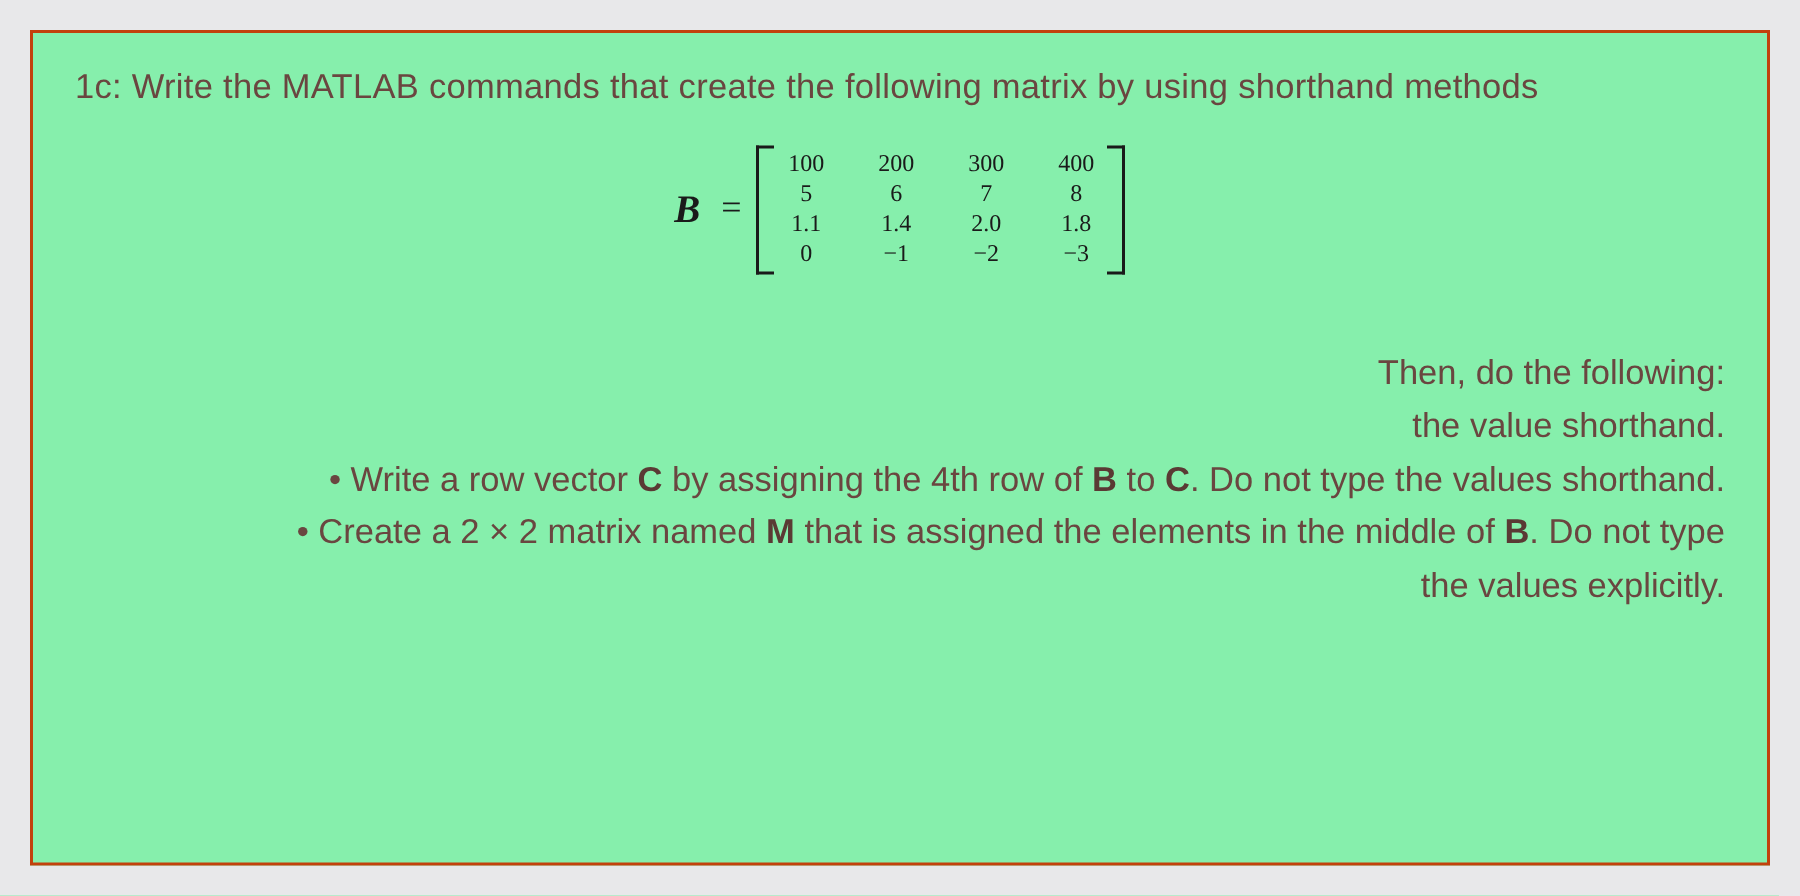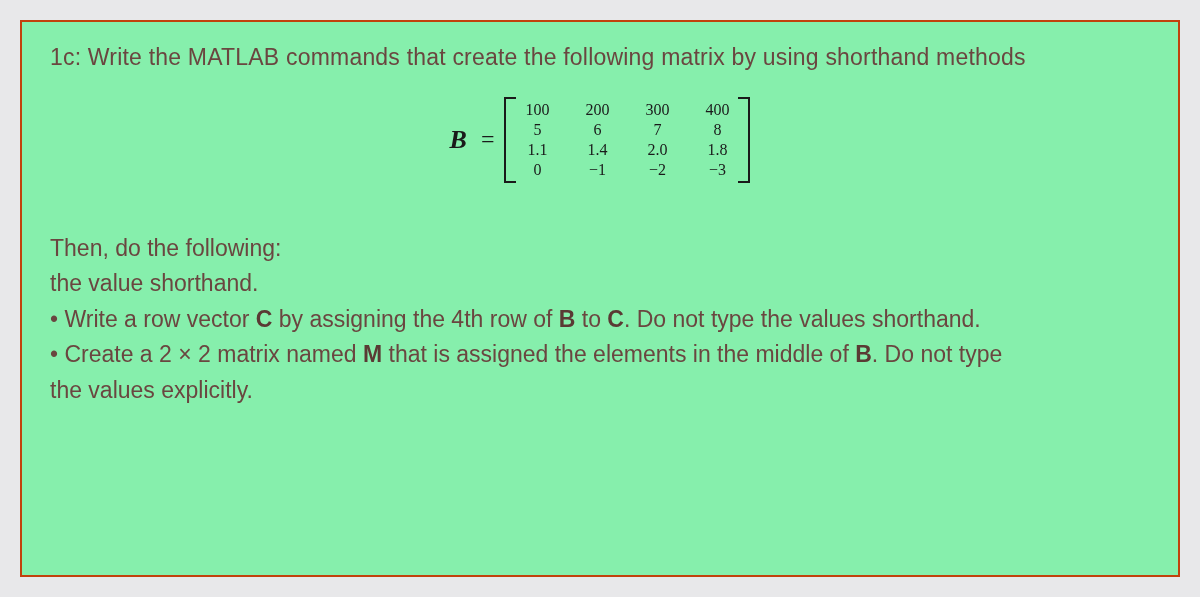--- a/index.html
+++ b/index.html
@@ -78,20 +78,21 @@
       font-family: 'Times New Roman', Times, serif;
       font-size: 16px;
       color: #1a1a1a;
     }
     .matrix-cell {
       text-align: center;
       min-width: 38px;
     }
     .followup-section {
       margin-top: 10px;
+      text-align: right;
     }
     .followup-header {
       color: #6a4640;
       font-size: 23px;
       line-height: 1.55;
     }
     .bullet-item {
       color: #6a4640;
       font-size: 23px;
       line-height: 1.55;

